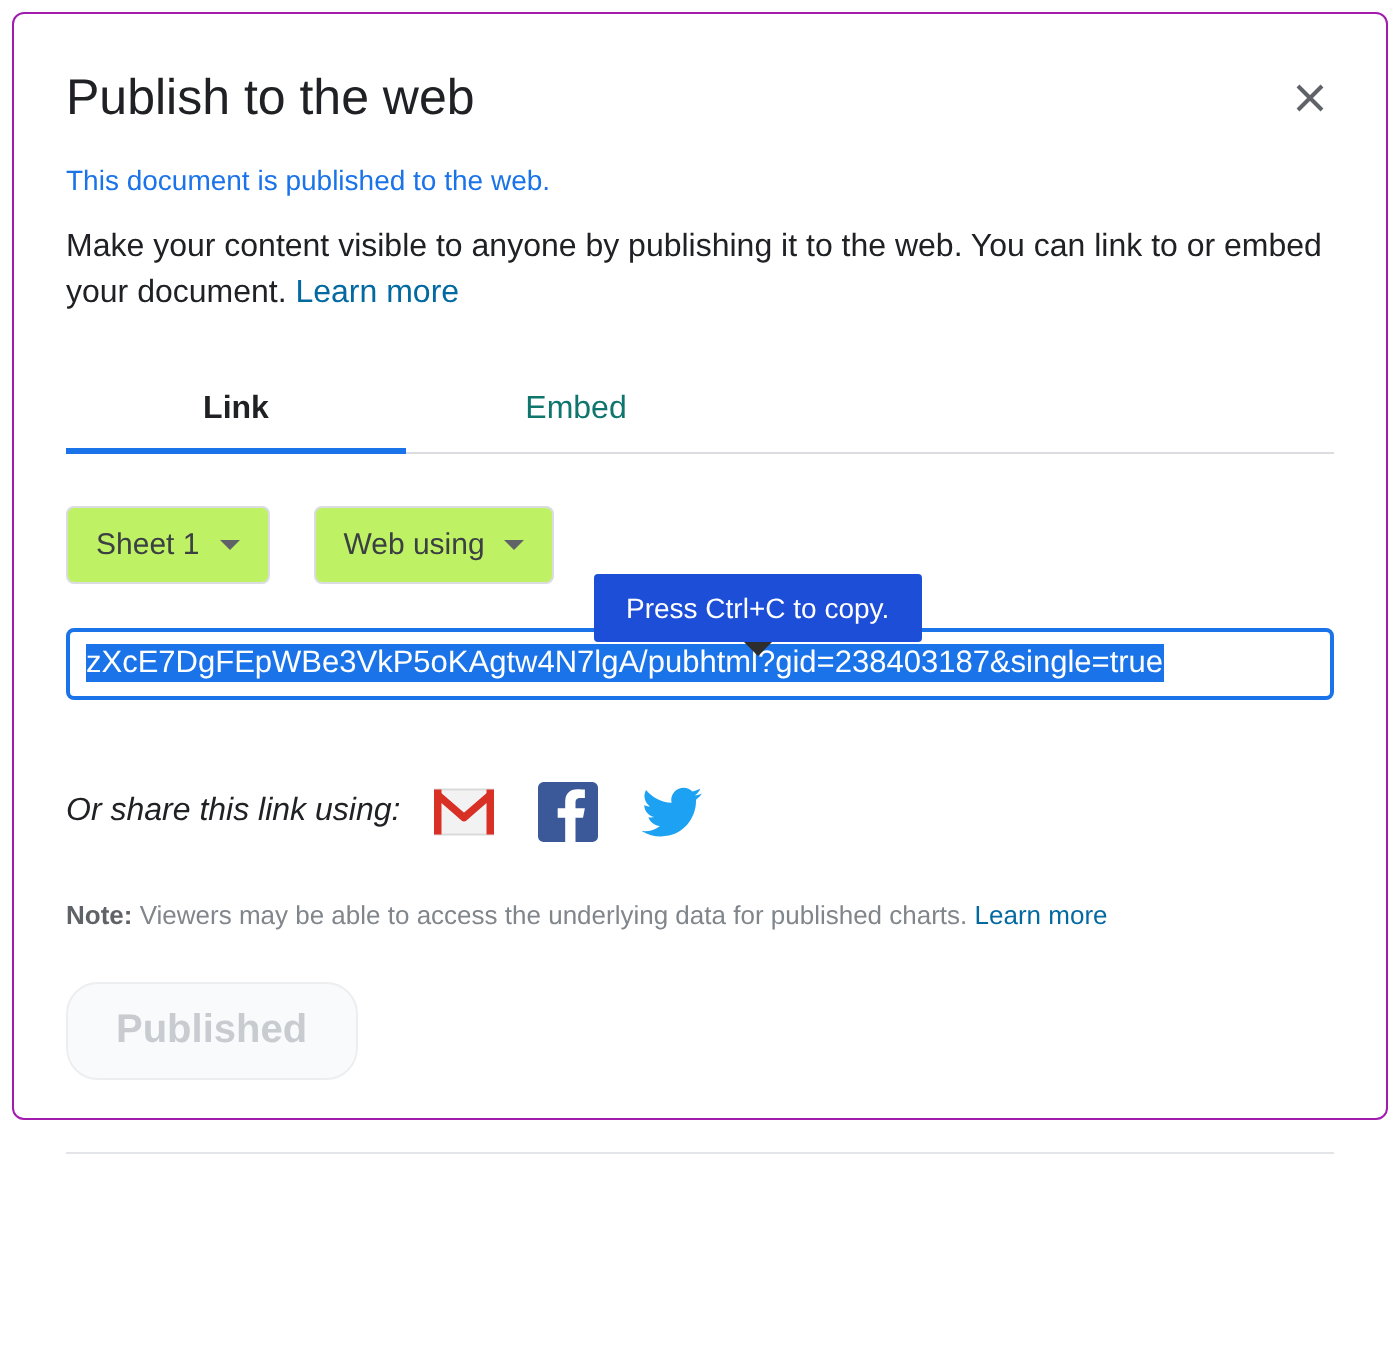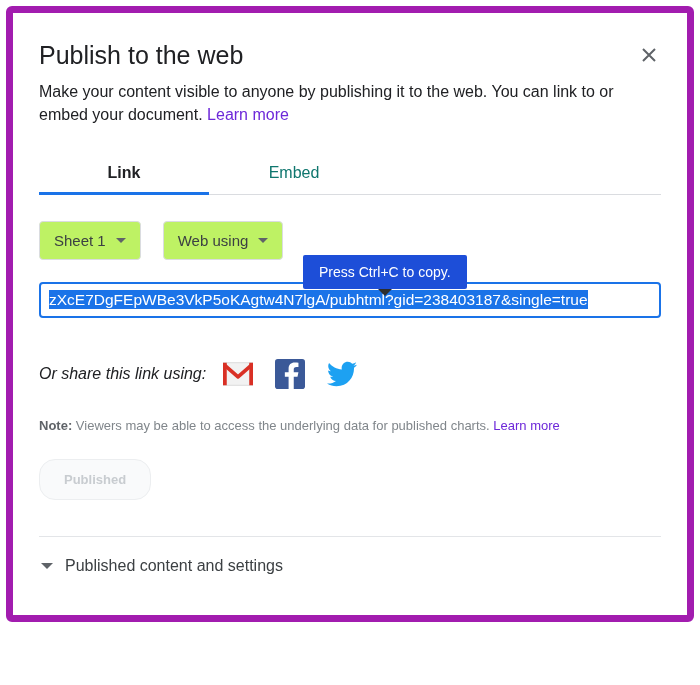--- a/index.html
+++ b/index.html
@@ -6,25 +6,25 @@
   body {
     margin: 0;
     font-family: Arial, "Helvetica Neue", Helvetica, sans-serif;
     background: #fff;
     color: #202124;
     width: 700px;
     height: 685px;
     overflow: hidden;
   }
   .dialog {
-    border: 7px solid #a21caf;
+    border: 1px solid #a21caf;
     border-radius: 6px;
     margin: 6px;
     padding: 24px 26px 16px 26px;
-    height: 616px;
+    height: 554px;
     position: relative;
   }
   .header {
     display: flex;
     justify-content: space-between;
     align-items: flex-start;
   }
   .title {
     font-family: "Google Sans", Arial, sans-serif;
     font-size: 25px;
@@ -46,21 +46,21 @@
     text-decoration: none;
     display: inline-block;
     margin: 8px 0 14px 0;
   }
   .desc {
     font-size: 16px;
     line-height: 1.45;
     color: #202124;
     margin: 0 0 30px 0;
   }
-  .desc a, .learn { color: #6d28d9; text-decoration: none; cursor: pointer; }
+  .desc a, .learn { color: #0369a1; text-decoration: none; cursor: pointer; }
   .tabs {
     display: flex;
     border-bottom: 1px solid #dadce0;
   }
   .tab {
     width: 170px;
     text-align: center;
     padding: 8px 0 10px 0;
     font-size: 16px;
     color: #0f766e;
@@ -152,21 +152,21 @@
     font-size: 13px;
     color: #80868b;
   }
   .note-row b { color: #5f6368; font-weight: 700; }
   .published-btn {
     margin-top: 26px;
     display: inline-block;
     border: 1px solid #eceef0;
     background: #f9fafb;
     color: #c8ccd0;
-    font-size: 13px;
+    font-size: 20px;
     font-weight: 600;
     padding: 12px 24px;
     border-radius: 16px;
     cursor: default;
   }
   .divider {
     border: none;
     border-top: 1px solid #e3e5e8;
     margin: 36px 0 0 0;
   }
@@ -194,20 +194,21 @@
 
   <div class="header">
     <div class="title">Publish to the web</div>
     <div class="close">
       <svg viewBox="0 0 14 14">
           <path d="M1 1 L13 13 M13 1 L1 13" stroke="#5f6368" stroke-width="2" fill="none"></path>
         </svg>
     </div>
   </div>
 
+  <a class="status-link">This document is published to the web.</a>
 
   <p class="desc">
     <span>Make your content visible to anyone by publishing it to the web. You can link to or embed your document. </span><a class="learn">Learn more</a>
   </p>
 
   <div class="tabs">
     <div class="tab active">Link</div>
     <div class="tab">Embed</div>
   </div>
 
@@ -253,18 +254,14 @@
   </div>
 
   <div class="note-row">
     <b>Note:</b><span> Viewers may be able to access the underlying data for published charts. </span><a class="learn" style="font-size:13px">Learn more</a>
   </div>
 
   <div class="published-btn">Published</div>
 
   <hr class="divider">
 
-  <div class="expander">
-    <span class="tri"></span>
-    <span>Published content and settings</span>
-  </div>
 
 </div>
 
 </body></html>

